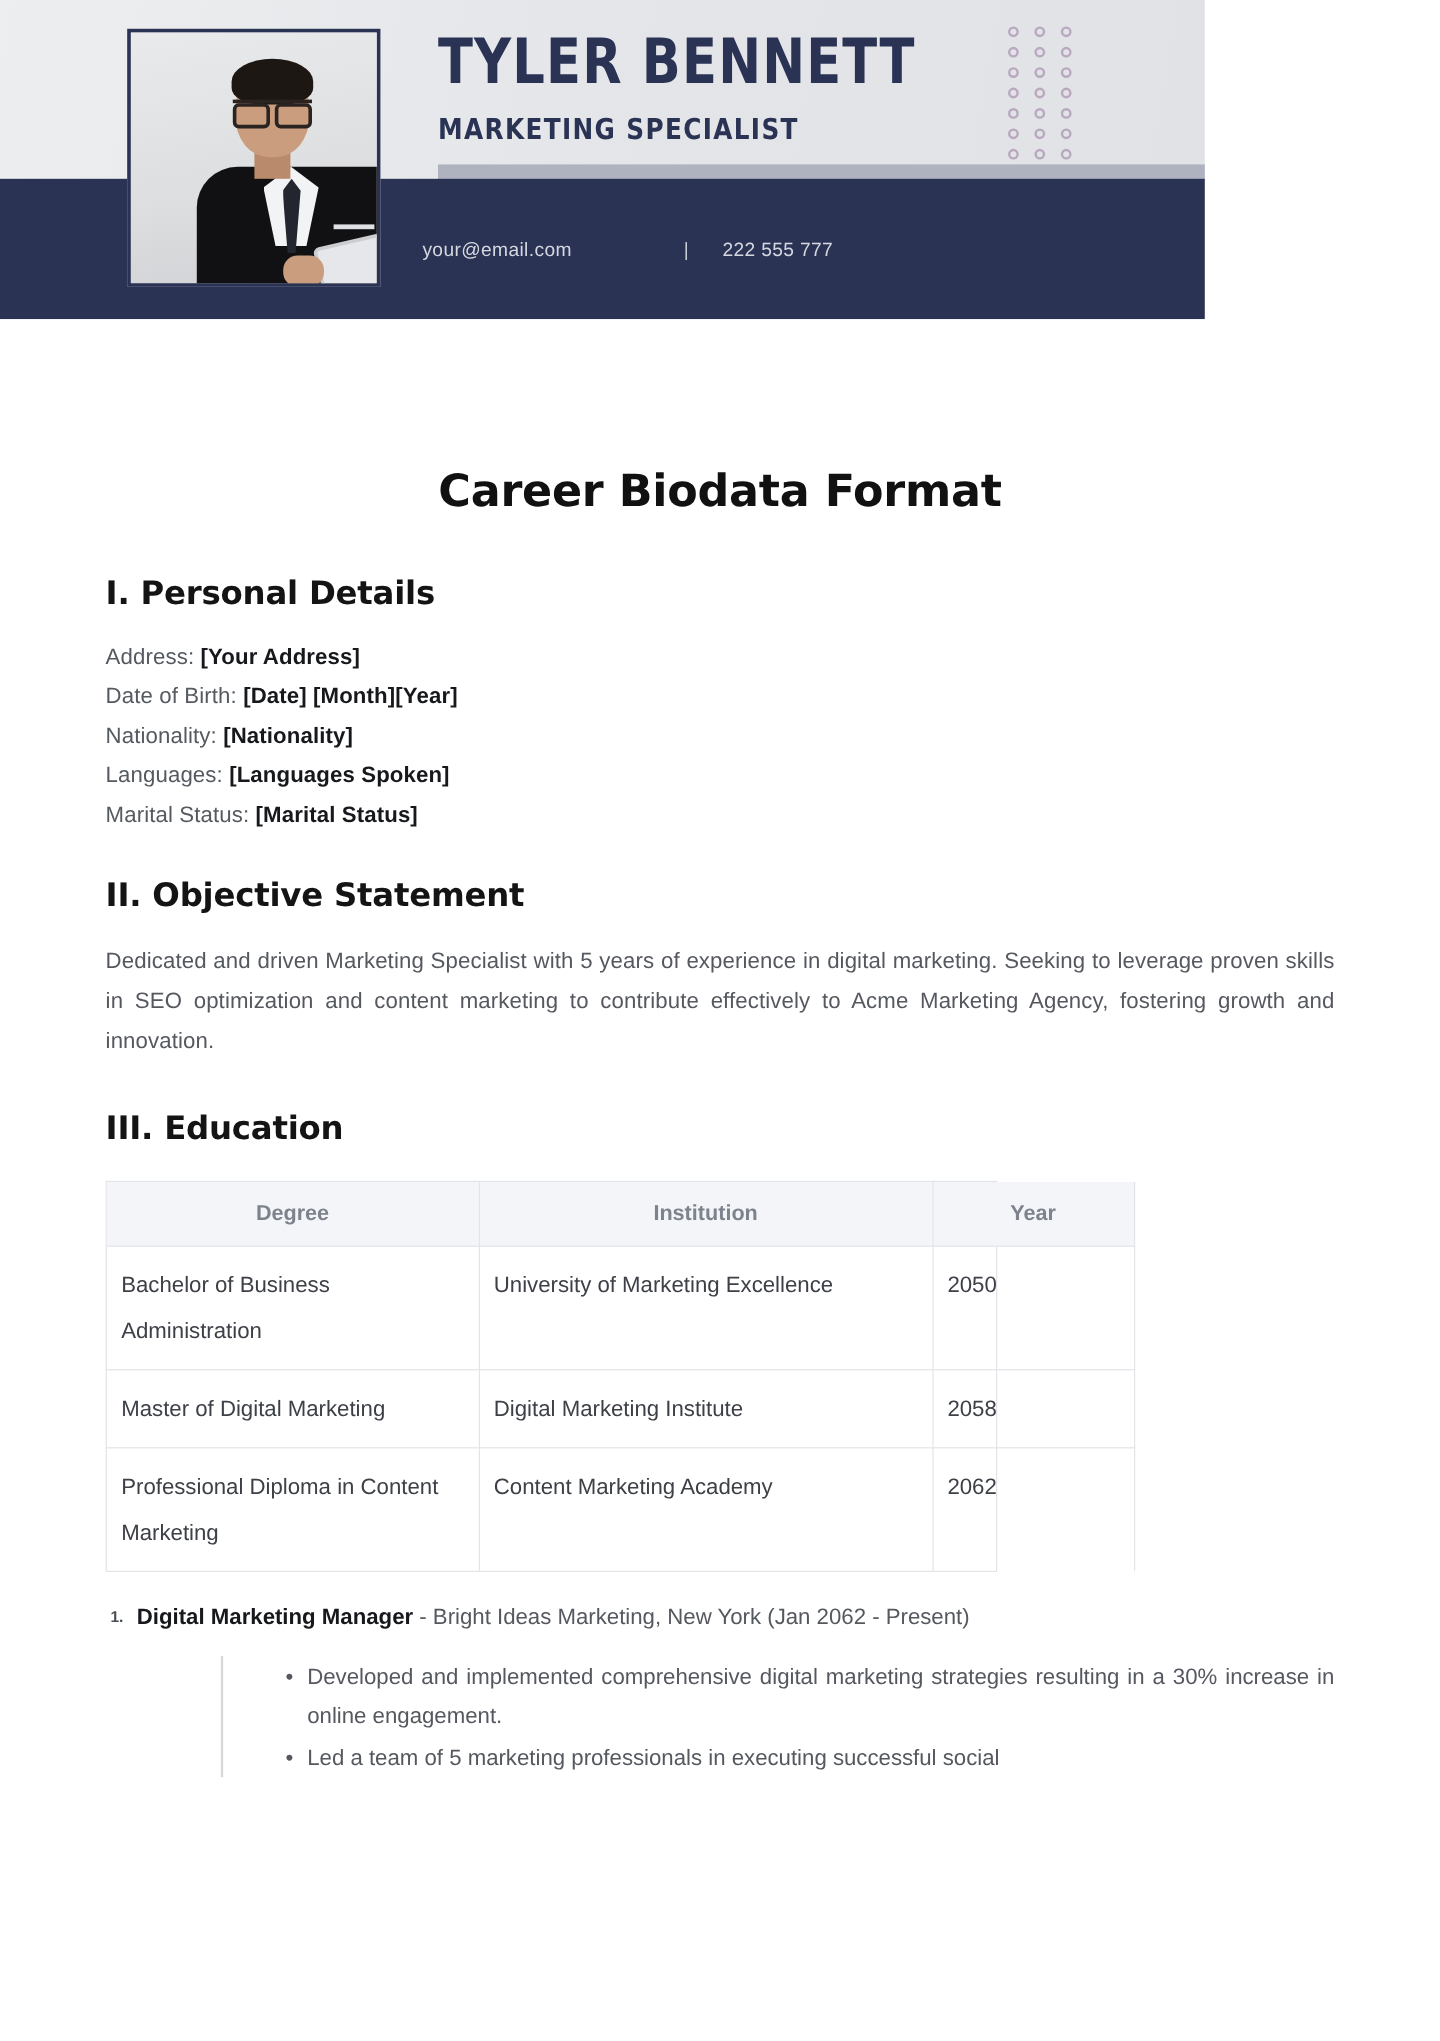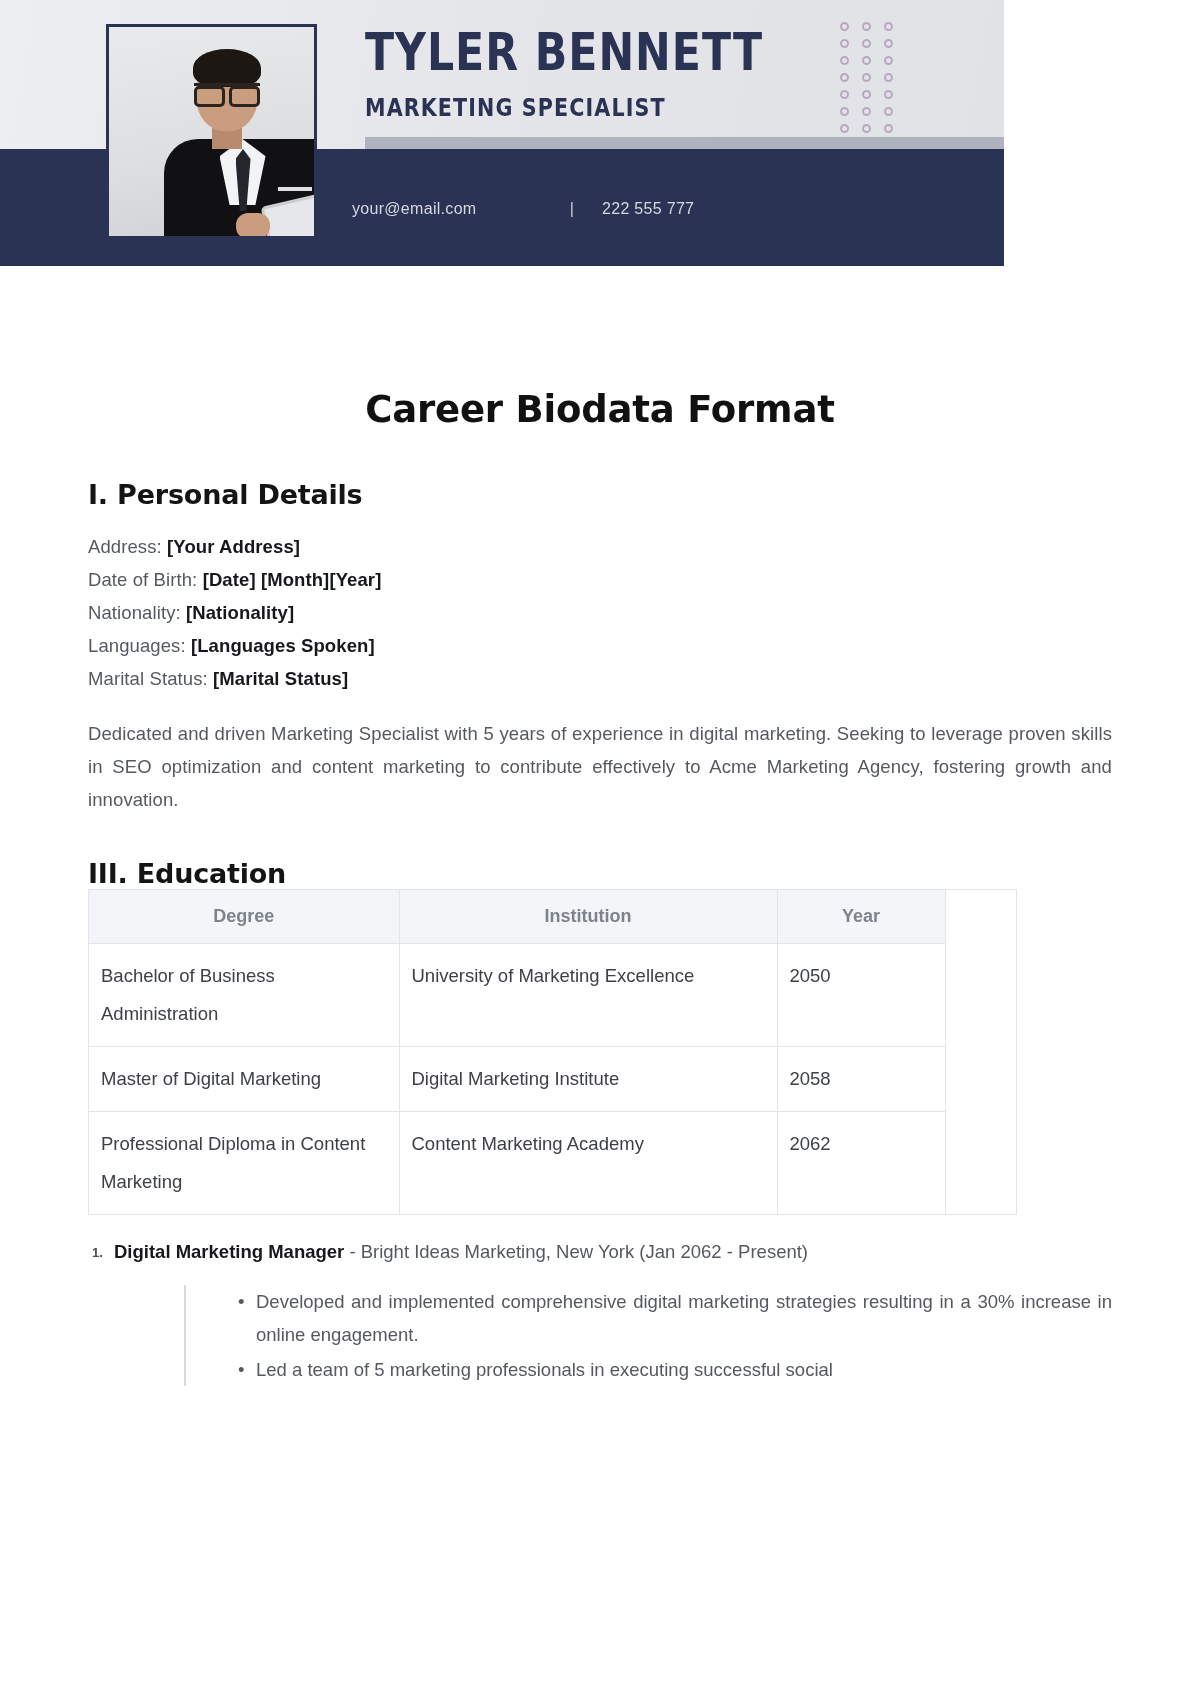--- a/index.html
+++ b/index.html
@@ -216,22 +216,23 @@
     margin-top: 22px;
     font-size: 18.5px;
     line-height: 33px;
     color: #55595f;
     text-align: justify;
     letter-spacing: 0.1px;
   }
 
   
   .table-wrap {
+    margin-top: 28px;
     border: 1px solid #e2e4e8;
-    width: 929px;
+    width: 743px;
   }
   table.edu {
     border-collapse: collapse;
     width: 856px;
     table-layout: fixed;
   }
   table.edu th {
     background: #f4f5f8;
     color: #7d838d;
     font-size: 18px;
@@ -381,20 +382,21 @@
       <div class="detail-line">
         <span>Languages:</span>
         <b>[Languages Spoken]</b>
       </div>
       <div class="detail-line">
         <span>Marital Status:</span>
         <b>[Marital Status]</b>
       </div>
     </div>
 
+    <h2 class="section sec-objective">II. Objective Statement</h2>
     <p class="objective-text">Dedicated and driven Marketing Specialist with 5 years of experience in digital marketing. Seeking to leverage proven skills in SEO optimization and content marketing to contribute effectively to Acme Marketing Agency, fostering growth and innovation.</p>
 
     <h2 class="section sec-education">III. Education</h2>
     <div class="table-wrap">
       <table class="edu">
         <thead>
           <tr>
             <th class="col-degree">Degree</th>
             <th class="col-inst">Institution</th>
             <th class="col-year">Year</th>

